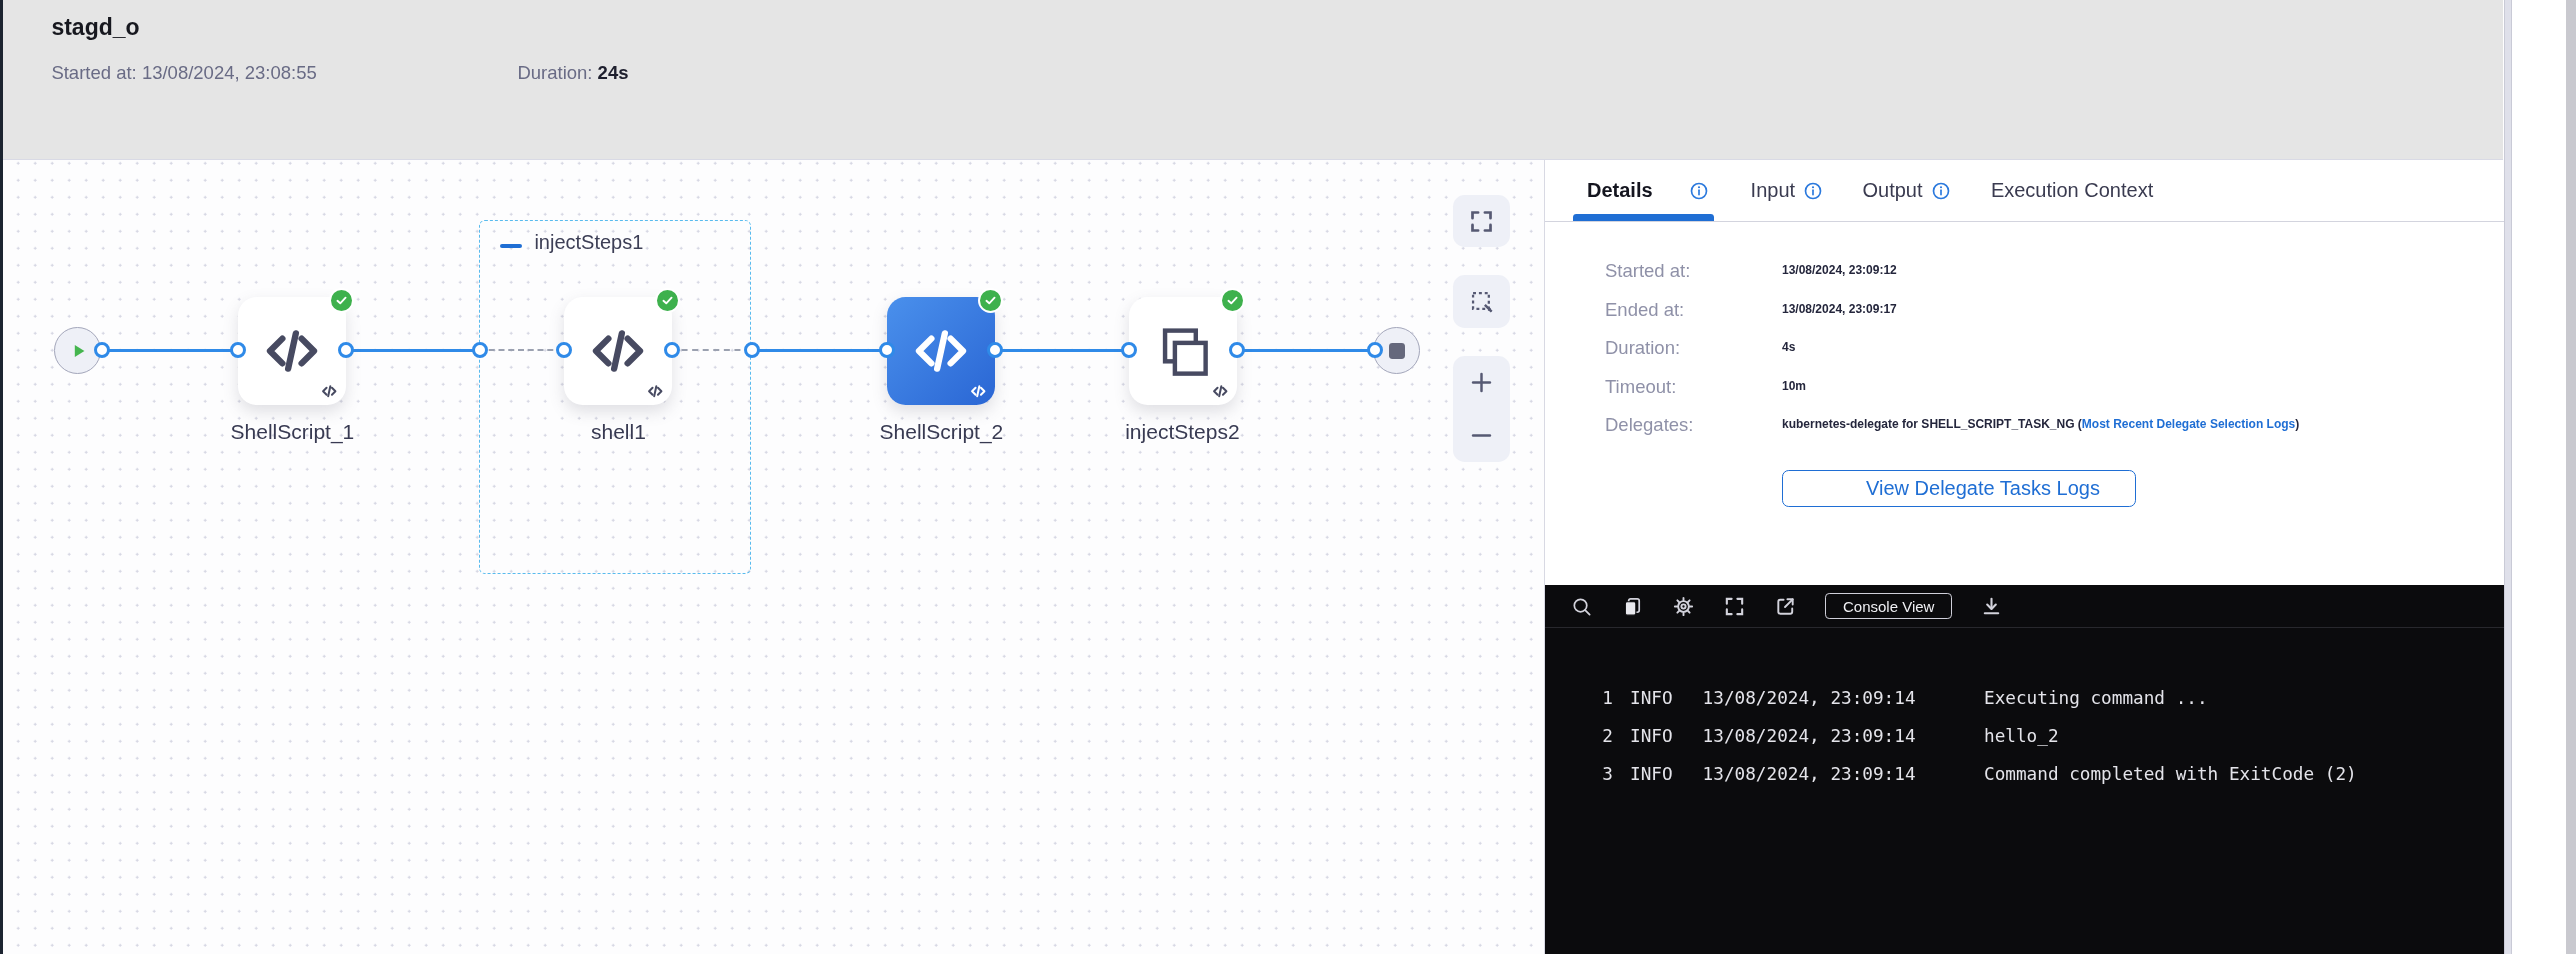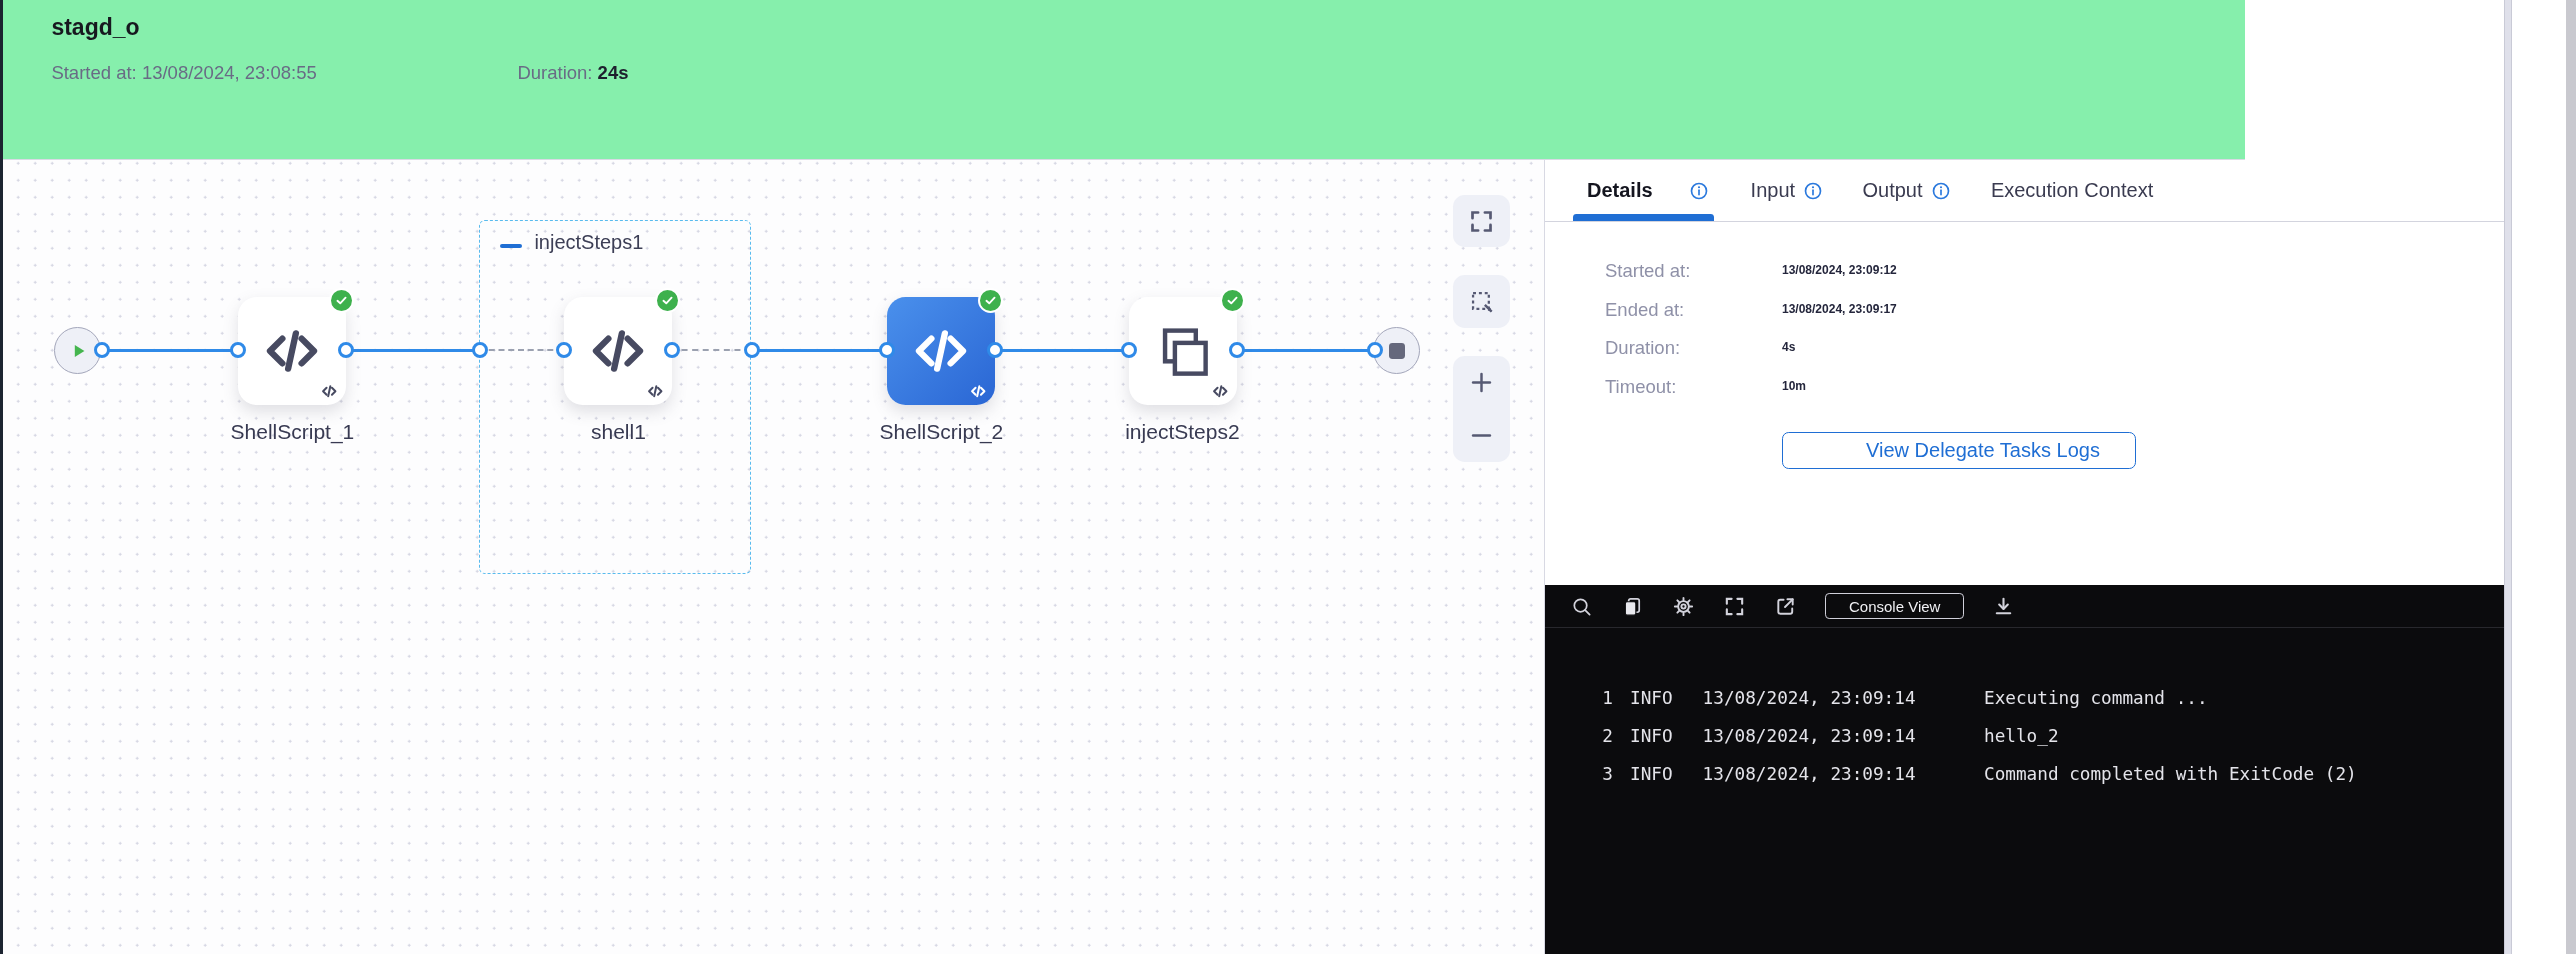--- a/index.html
+++ b/index.html
@@ -1,22 +1,22 @@
 <!DOCTYPE html>
 <html style="font-size:13.5px"><head>
 <meta charset="utf-8">
 <style>
   * { margin:0; padding:0; box-sizing:border-box; }
   html,body { width:2576px; height:955px; overflow:hidden; background:#fff;
     font-family:"Liberation Sans", sans-serif; }
 
   
   .left-edge { position:absolute; left:0; top:0; width:3.4px; height:955px; background:#1c2430; }
-  .page-header { position:absolute; left:3.4px; top:0; width:2242px; height:160px;
-    background:#86efac; border-bottom:0.8px solid #d9dae5; }
+  .page-header { position:absolute; left:3.4px; top:0; width:2500px; height:160px;
+    background:#e5e5e5; border-bottom:0.8px solid #d9dae5; }
   .page-title { position:absolute; left:48px; top:13.5px; font-size:23px; font-weight:bold; color:#17181f; }
   .hdr-sub { position:absolute; top:62px; font-size:18.5px; color:#696b85; }
   .hdr-sub b { color:#1e1f2e; font-weight:bold; }
   .divider-strip { position:absolute; left:2504px; top:0; width:8.4px; height:955px;
     background:#dfe0ea; border-left:0.8px solid #c9cad6; border-right:0.8px solid #c9cad6; }
   .right-gutter { position:absolute; left:2512px; top:0; width:54px; height:955px; background:#ffffff; }
   .page-scrollbar { position:absolute; left:2566px; top:0; width:10px; height:955px; background:#c9c9cf; }
 
   
   .canvas { position:absolute; left:3.4px; top:160px; width:1541px; height:795px;
@@ -71,21 +71,21 @@
     border:1.7px solid #1f6ed4; border-radius:6.7px; color:#1f6ed4; font-size:20px;
     font-family:"Liberation Sans",sans-serif; cursor:pointer;padding-left:48px; }
 
   
   .logs { position:absolute; left:0; top:425px; width:100%; height:370px; background:#0b0b0d; }
   .logs-header { height:43px; display:flex; align-items:center; padding:0 25px;
     border-bottom:0.8px solid #28282d; }
   .logs-title { flex:1; font-size:18.5px; color:#e9e9ee; }
   .logs-icons { display:flex; align-items:center; gap:28px; color:#d3d3dc; }
   .logs-icons svg { width:23px; height:23px; cursor:pointer; }
-  .console-btn { height:26px; padding:0 23px; background:transparent; border:0.8px solid #d0d0da;
+  .console-btn { height:26px; padding:0 17px; background:transparent; border:0.8px solid #d0d0da;
     border-radius:4.2px; color:#f0f0f4; font-size:15px; font-family:"Liberation Sans",sans-serif; cursor:pointer; }
   .logs-body { padding:51px 0 0 46px; font-family:"DejaVu Sans Mono", monospace;
     font-size:17.7px; color:#e4e4ea; }
   .log-line { display:flex; height:38px; align-items:center; }
   .log-num { width:22px; text-align:right; }
   .log-lvl { width:49px; margin-left:17px; }
   .log-time { width:278px; margin-left:23.6px; }
   .log-msg { margin-left:3.4px; white-space:pre; }
 </style>
 </head>
@@ -285,20 +285,26 @@
       <div class="dvalue">13/08/2024, 23:09:17</div>
     </div>
     <div class="drow">
       <div class="dlabel">Duration:</div>
       <div class="dvalue">4s</div>
     </div>
     <div class="drow">
       <div class="dlabel">Timeout:</div>
       <div class="dvalue">10m</div>
     </div>
+    <div class="drow">
+      <div class="dlabel">Delegates:</div>
+      <div class="dvalue">
+        <span>kubernetes-delegate for SHELL_SCRIPT_TASK_NG (</span><a>Most Recent Delegate Selection Logs</a><span>)</span>
+      </div>
+    </div>
     <button class="delegate-btn">View Delegate Tasks Logs</button>
   </div>
 
   <div class="logs">
     <div class="logs-header">
       <div class="logs-icons">
         <svg viewBox="0 0 24 24" fill="none" stroke="currentColor" stroke-width="1.8">
           <circle cx="11" cy="11" r="6.5"></circle>
             <line x1="15.8" y1="15.8" x2="20.5" y2="20.5" stroke-linecap="round"></line>
         </svg>

